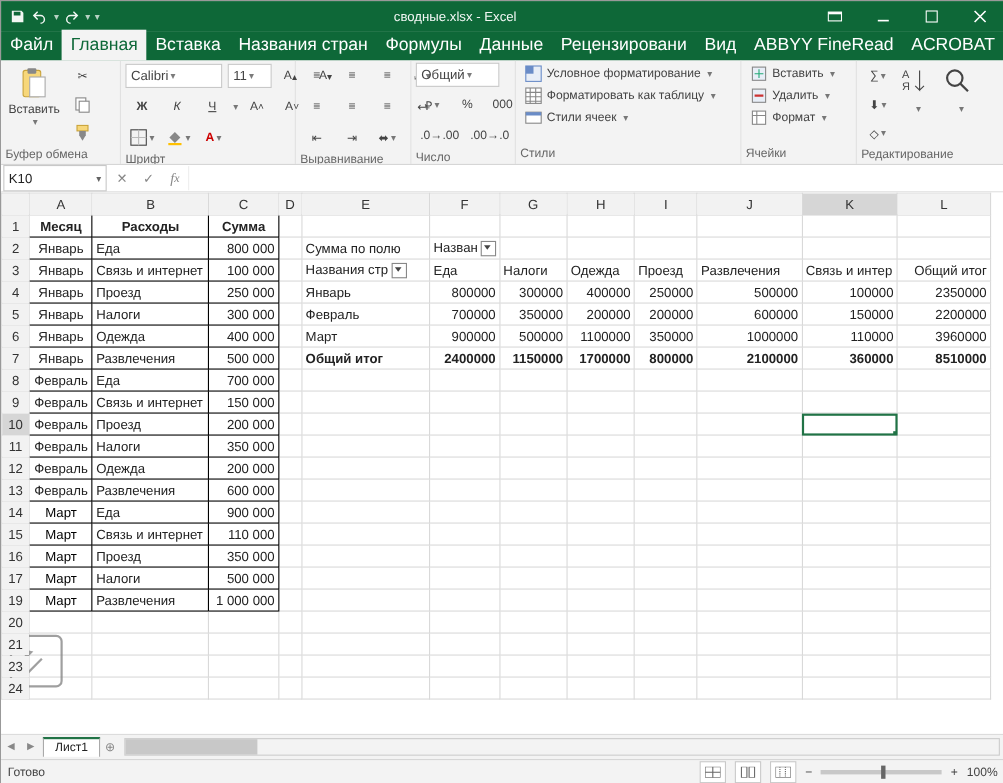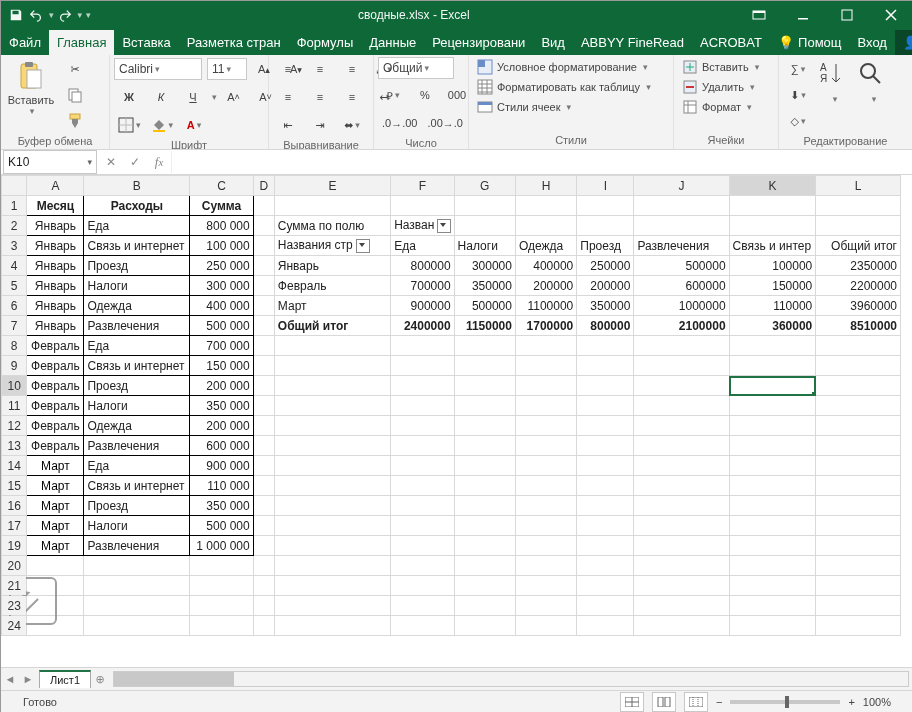--- a/index.html
+++ b/index.html
@@ -5,30 +5,30 @@
 html,body{margin:0;padding:0;font-family:"Segoe UI",Tahoma,sans-serif;font-size:12px;background:#fff;color:#222;user-select:none;overflow:hidden}
 .window{width:912px;height:712px;background:#fff;display:flex;flex-direction:column;border:1px solid #999}
 
 .titlebar{height:28px;background:#0e6838;color:#fff;display:flex;align-items:center;font-size:12px}
 .tb-left{display:flex;align-items:center;gap:2px;padding-left:6px}
 .tb-icon{width:18px;height:18px;display:flex;align-items:center;justify-content:center;color:#fff;opacity:.95}
 .tb-title{flex:1;text-align:center;opacity:.95}
 .tb-right{display:flex;align-items:center}
 .tb-btn{width:44px;height:28px;display:flex;align-items:center;justify-content:center}
 
-.tabs{height:26px;background:#0e6838;display:flex;align-items:flex-end;color:#fff;font-size:13px}
+.tabs{height:26px;background:#0e6838;display:flex;align-items:flex-end;color:#fff;font-size:16px}
 .tab{padding:5px 8px 5px;cursor:pointer;white-space:nowrap}
 .tab.active{background:#f3f3f3;color:#0e6838}
 .tabs .spacer{flex:1}
 .tab.icon-tab{display:flex;align-items:center;gap:4px}
 
 .ribbon{background:#f3f3f3;border-bottom:1px solid #d6d6d6;display:flex;height:94px;font-size:11px;color:#444;overflow:hidden}
 .group{display:flex;flex-direction:column;border-right:1px solid #e1e1e1;padding:2px 4px 0}
 .grow{display:flex;flex:1;align-items:flex-start;gap:3px}
-.glabel{text-align:center;color:#666;font-size:11px;padding:2px 0 3px}
+.glabel{text-align:left;color:#666;font-size:11px;padding:2px 0 3px}
 .rb-btn{height:22px;min-width:22px;border:1px solid transparent;display:flex;align-items:center;justify-content:center;padding:0 3px;cursor:pointer;background:transparent}
 .big-btn{display:flex;flex-direction:column;align-items:center;width:48px;padding:3px 2px;cursor:pointer}
 .big-btn .ic{width:32px;height:32px;margin-bottom:2px}
 .dd{font-size:9px;margin-left:2px;opacity:.7}
 .font-box,.size-box{border:1px solid #c8c8c8;background:#fff;height:20px;display:flex;align-items:center;padding:0 4px;font-size:12px}
 .font-box{width:78px}
 .size-box{width:30px;margin-left:3px}
 .col{display:flex;flex-direction:column;gap:2px}
 .row{display:flex;gap:2px;align-items:center}
 .txt{white-space:nowrap}
@@ -66,21 +66,21 @@
 .pivot-btn::after{content:"";position:absolute;left:2px;top:3px;border-left:3px solid transparent;border-right:3px solid transparent;border-top:4px solid #444}
 .selcell{outline:2px solid #217346;outline-offset:-2px;position:relative}
 .selcell::after{content:"";position:absolute;right:-3px;bottom:-3px;width:6px;height:6px;background:#217346}
 
 .sheettabs{height:22px;border-top:1px solid #d6d6d6;display:flex;align-items:center;background:#f3f3f3;font-size:11px}
 .stab{padding:2px 10px;border:1px solid #aaa;border-bottom:none;background:#fff;margin-left:2px;border-top:2px solid #217346}
 .sheettabs .arrow{width:18px;text-align:center;color:#888}
 .hscroll{flex:1;height:14px;background:#f3f3f3;border:1px solid #ccc;margin:0 4px;position:relative}
 .hscroll .thumb{position:absolute;left:0;top:0;bottom:0;width:120px;background:#c8c8c8}
 
-.status{height:22px;background:#f3f3f3;border-top:1px solid #d6d6d6;display:flex;align-items:center;font-size:11px;color:#444;padding:0 22px;gap:8px}
+.status{height:22px;background:#f3f3f3;border-top:1px solid #d6d6d6;display:flex;align-items:center;font-size:11px;color:#444;padding:0 6px;gap:8px}
 .status .sp{flex:1}
 .viewbtn{width:22px;height:18px;border:1px solid #c8c8c8;display:flex;align-items:center;justify-content:center;background:#fff}
 .slider{width:110px;height:4px;background:#c8c8c8;position:relative}
 .slider .knob{position:absolute;left:50%;top:-4px;width:4px;height:12px;background:#666}
 
 .wm{position:absolute;left:8px;bottom:42px;display:flex;align-items:center;gap:8px;opacity:.8;pointer-events:none}
 .wm .box{width:44px;height:44px;border:2px solid #888;border-radius:6px;position:relative}
 .wm .box::before{content:"";position:absolute;left:10px;top:26px;width:20px;height:2px;background:#888;transform:rotate(-45deg)}
 .wm .box::after{content:"";position:absolute;left:8px;top:10px;border-left:5px solid transparent;border-right:5px solid transparent;border-bottom:8px solid #888;transform:rotate(-45deg)}
 .wm .txtlogo{font-size:26px;font-weight:300;color:#bbb}
@@ -136,21 +136,21 @@
             <path d="M1 1l10 10M11 1L1 11" stroke="#fff" stroke-width="1.5"></path>
           </svg>
         </div>
     </div>
   </div>
 
   <div class="tabs">
     <div class="tab">Файл</div>
     <div class="tab active">Главная</div>
     <div class="tab">Вставка</div>
-    <div class="tab">Разметка стран</div>
+    <div class="tab">Названия стран</div>
     <div class="tab">Формулы</div>
     <div class="tab">Данные</div>
     <div class="tab">Рецензировани</div>
     <div class="tab">Вид</div>
     <div class="tab">ABBYY FineRead</div>
     <div class="tab">ACROBAT</div>
     <div class="tab icon-tab">
         <span>💡</span>
         <span>Помощ</span>
       </div>

